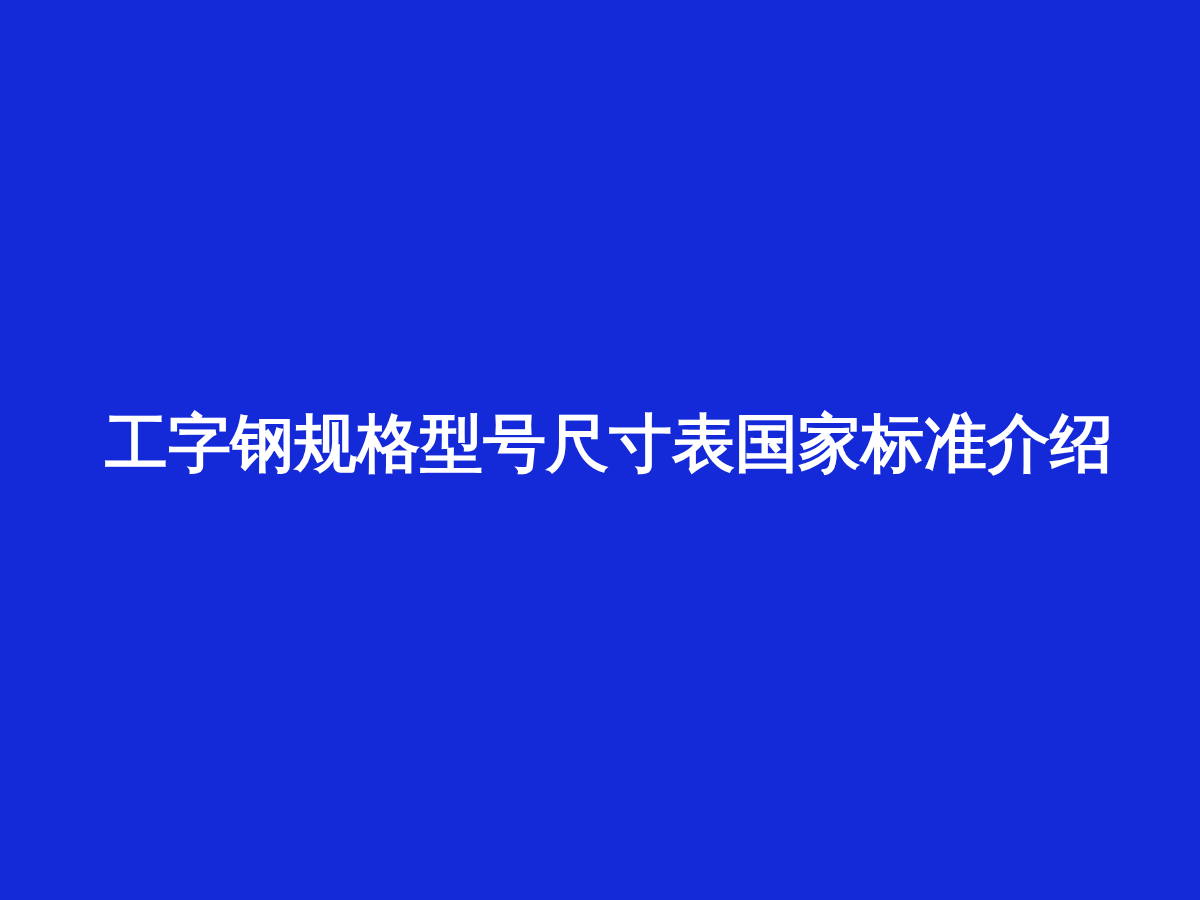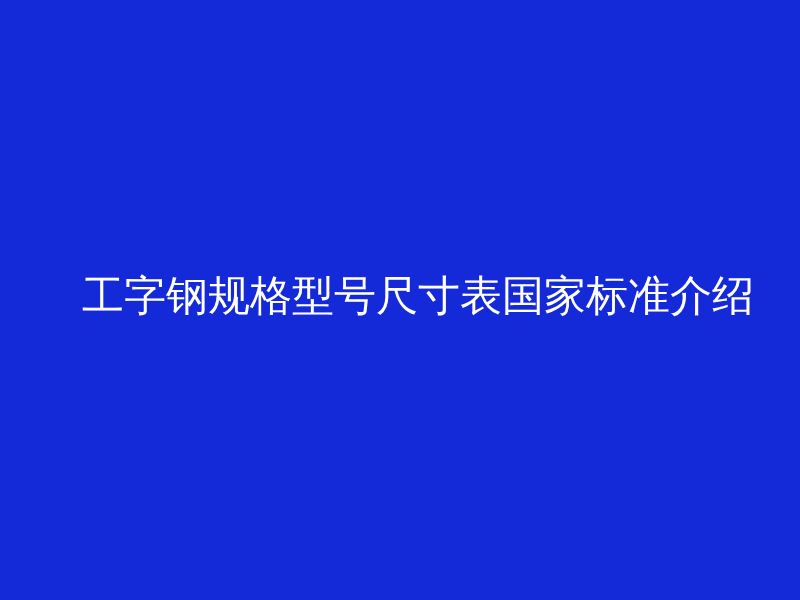--- a/index.html
+++ b/index.html
@@ -32,28 +32,28 @@
     top: 0;
     width: 800px;
     height: 600px;
     display: flex;
     align-items: center;
     justify-content: flex-start;
   }
 
   .headline {
     display: block;
-    margin: 12px;
+    margin: 0;
     padding: 0 0 0 70px;
     
     transform: translateY(-4px);
     color: #ffffff;
     font-family: "DejaVu Sans", "Liberation Sans", sans-serif;
     font-size: 42px;
-    font-weight: 400;
+    font-weight: 700;
     line-height: 1.05;
     letter-spacing: 0px;
     white-space: nowrap;
     text-rendering: geometricPrecision;
     -webkit-font-smoothing: antialiased;
   }
 </style>
 </head>
 <body>
 

